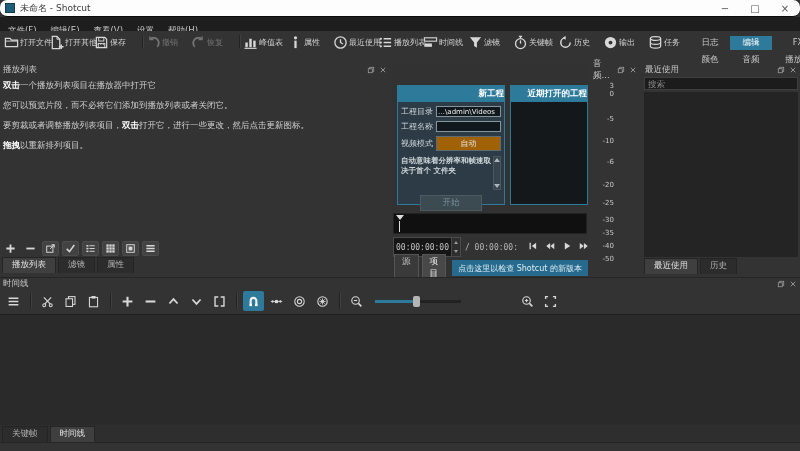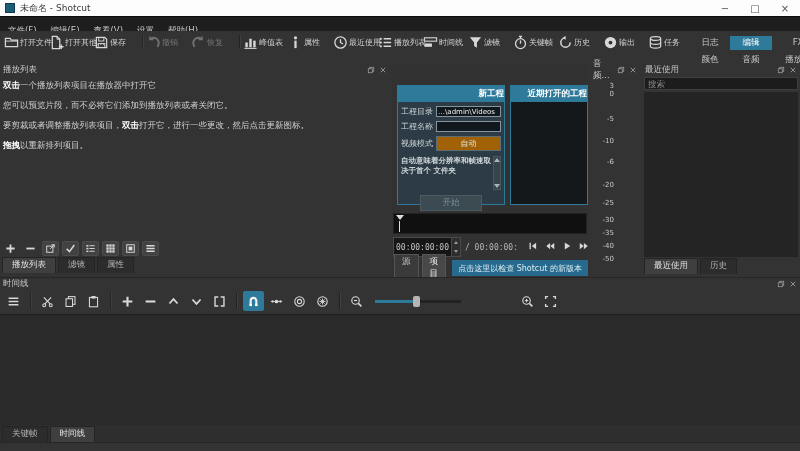--- a/index.html
+++ b/index.html
@@ -2,21 +2,21 @@
 <html><head>
 <meta charset="utf-8">
 <style>
 *{margin:0;padding:0;box-sizing:border-box;}
 html,body{width:800px;height:451px;}
 body{position:relative;background:#333;font-family:"DejaVu Sans",sans-serif;font-size:9px;color:#ccc;overflow:hidden;}
 .ic{display:inline-flex;align-items:center;justify-content:center;}
 .ic svg{display:block;}
 
 
-.titlebar{position:absolute;top:0;left:0;right:0;height:17px;background:#fdfdfd;display:flex;align-items:center;padding-left:5px;color:#333;border-bottom:1px solid #0c0c0c;}
+.titlebar{position:absolute;top:0;left:0;right:0;height:17px;background:#fdfdfd;display:flex;align-items:center;padding-left:5px;color:#333;border-bottom:1px solid #0c0c0c;border-radius:7px;}
 .app-icon{width:10px;height:10px;background:#1d5d77;border:1px solid #123d4e;margin-right:5px;}
 .title-text{font-size:9px;color:#3a3a3a;}
 .win-controls{margin-left:auto;display:flex;height:100%;}
 .win-btn{width:30px;display:flex;align-items:center;justify-content:center;color:#555;font-size:10px;cursor:default;}
 
 
 .menubar{position:absolute;top:17px;left:0;right:0;height:28px;background:#1e1e1e;border-bottom:1px solid #151515;display:flex;align-items:center;gap:14px;padding:0 8px;}
 .menu-item{font-size:8.5px;color:#c8c8c8;}
 
 

